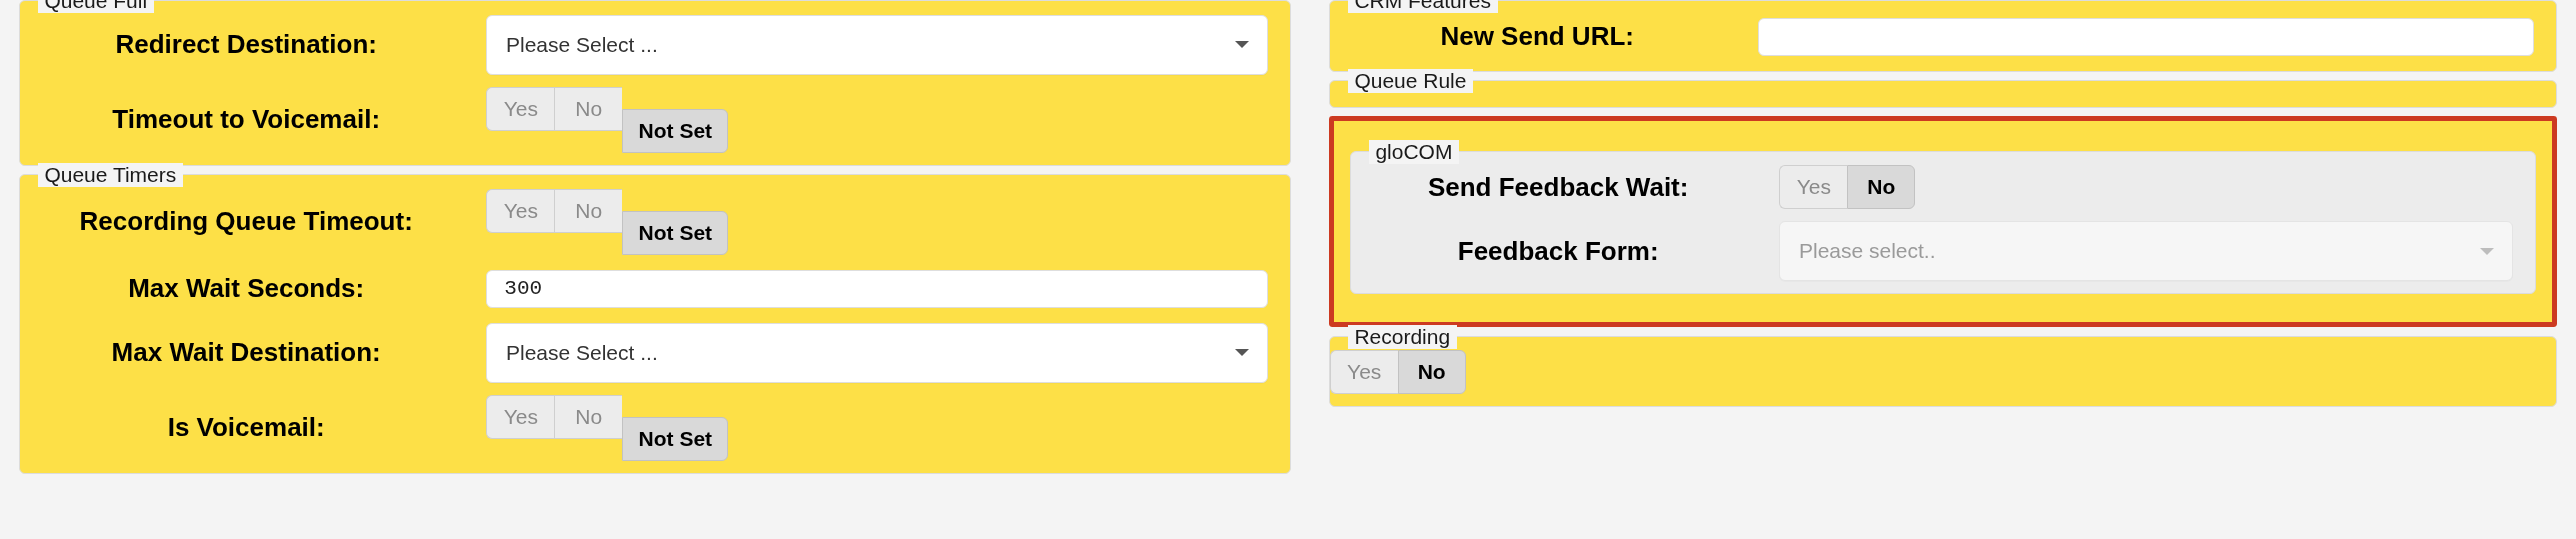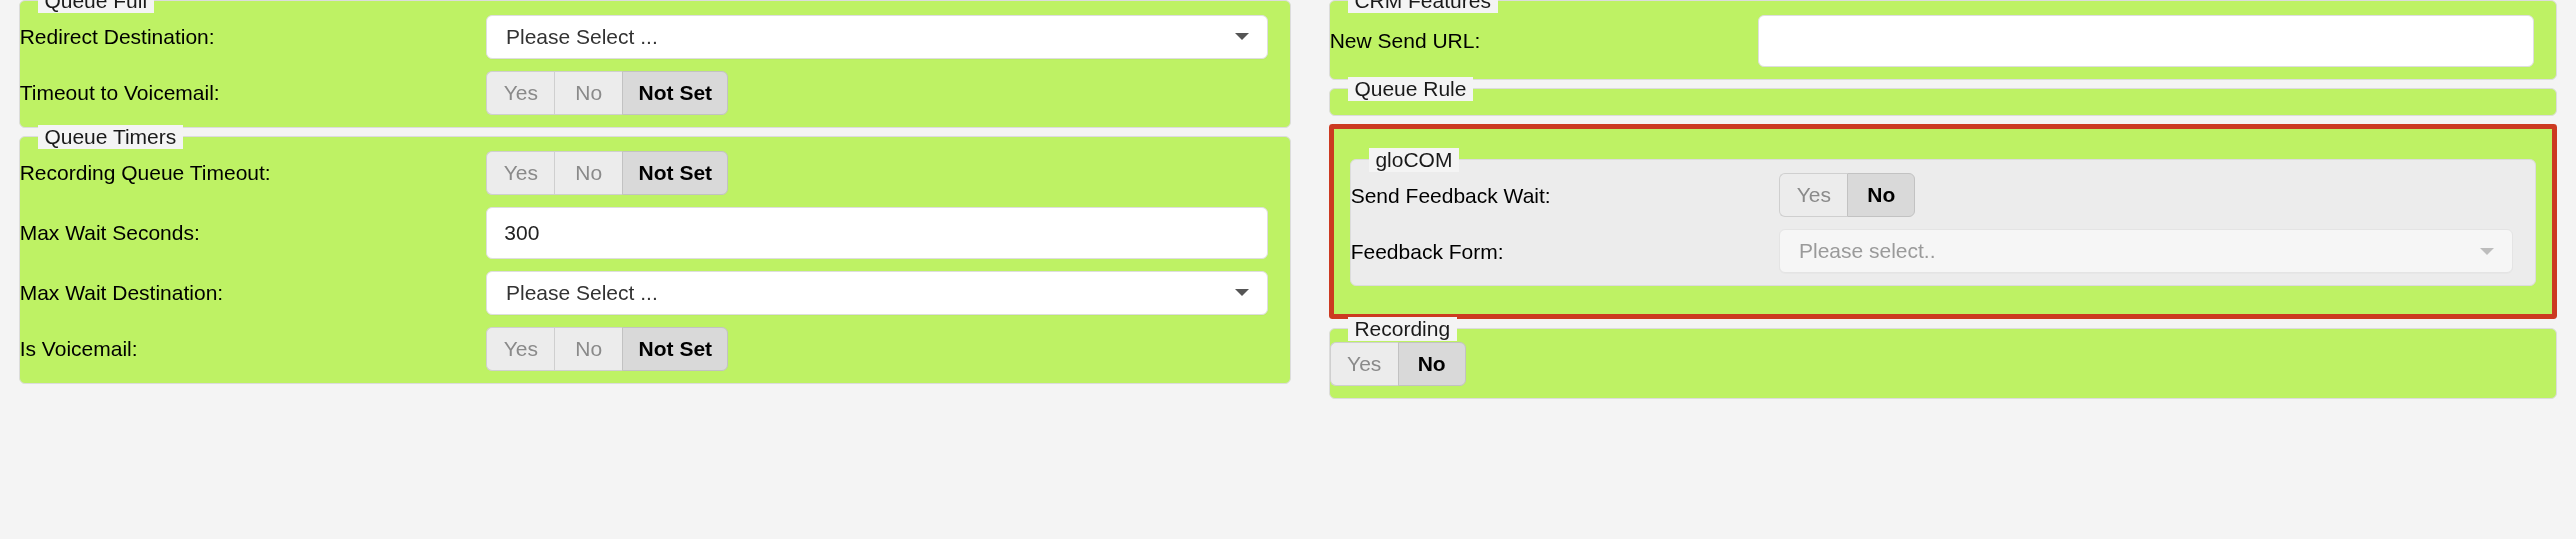--- a/index.html
+++ b/index.html
@@ -35,21 +35,21 @@
   }
   .column-right {
     width: 1266px;
     padding: 0 18.7px 0 18.7px;
   }
 
   
   .panel {
     position: relative;
     box-sizing: border-box;
-    background: #bef264;
+    background: #fde047;
     border: 0.9px solid #dcdcdc;
     border-radius: 6px;
     margin: 0 0 8.5px 0;
     padding: 13.6px 0 12px 0;
   }
   .panel-legend {
     position: absolute;
     top: -12px;
     left: 18.7px;
     background: #f4f4f4;
@@ -82,45 +82,45 @@
   .row {
     display: flex;
     align-items: center;
     margin: 0 0 12px 0;
     min-height: 44px;
   }
   .row:last-child { margin-bottom: 0; }
 
   .row-label {
     flex: 0 0 auto;
-    text-align: left;
-    font-size: 21px;
+    text-align: center;
+    font-size: 26px;
     line-height: 25.5px;
-    font-weight: normal;
+    font-weight: bold;
     color: #000;
     padding-right: 13.6px;
     white-space: nowrap;
   }
   .col-left-labelcell { width: 453px; }
   .col-right-labelcell { width: 415px; }
 
   .row-control {
     flex: 1 1 auto;
     display: flex;
     align-items: center;
     min-width: 0;
     padding-right: 22px;
   }
 
   
   .select {
     position: relative;
     box-sizing: border-box;
     width: 100%;
-    height: 44px;
+    height: 60px;
     background: #ffffff;
     border: 0.9px solid #dedede;
     border-radius: 6px;
     display: flex;
     align-items: center;
     padding: 0 43px 0 18.7px;
     font-size: 21px;
     line-height: 24px;
     color: #333333;
     cursor: pointer;
@@ -144,26 +144,26 @@
     border-top: 7.7px solid #555555;
   }
   .select.disabled .caret {
     border-top-color: #bdbdbd;
   }
 
   
   .textinput {
     box-sizing: border-box;
     width: 100%;
-    height: 52px;
+    height: 38px;
     background: #ffffff;
     border: 0.9px solid #dedede;
     border-radius: 6px;
     padding: 12px 17px;
-    font-family: Liberation Sans, sans-serif;
+    font-family: Liberation Mono, monospace;
     font-size: 21px;
     line-height: 24px;
     color: #222;
     outline: none;
   }
 
   
   .btn-group {
     display: inline-flex;
     align-items: stretch;
@@ -194,21 +194,21 @@
     border-right-width: 0.9px;
     border-top-right-radius: 6px;
     border-bottom-right-radius: 6px;
   }
   .btn.active {
     background: #d9d9d9;
     color: #000000;
     font-weight: bold;
     border-color: #c2c2c2;
   }
-  .btn.wide { min-width: 100px; }
+  .btn.wide { min-width: 100px; margin-top: 22px; }
 </style>
 </head>
 <body>
 
 <div class="screen">
 
   <div class="column column-left">
 
     <div class="panel">
       <div class="panel-legend">Queue Full</div>

